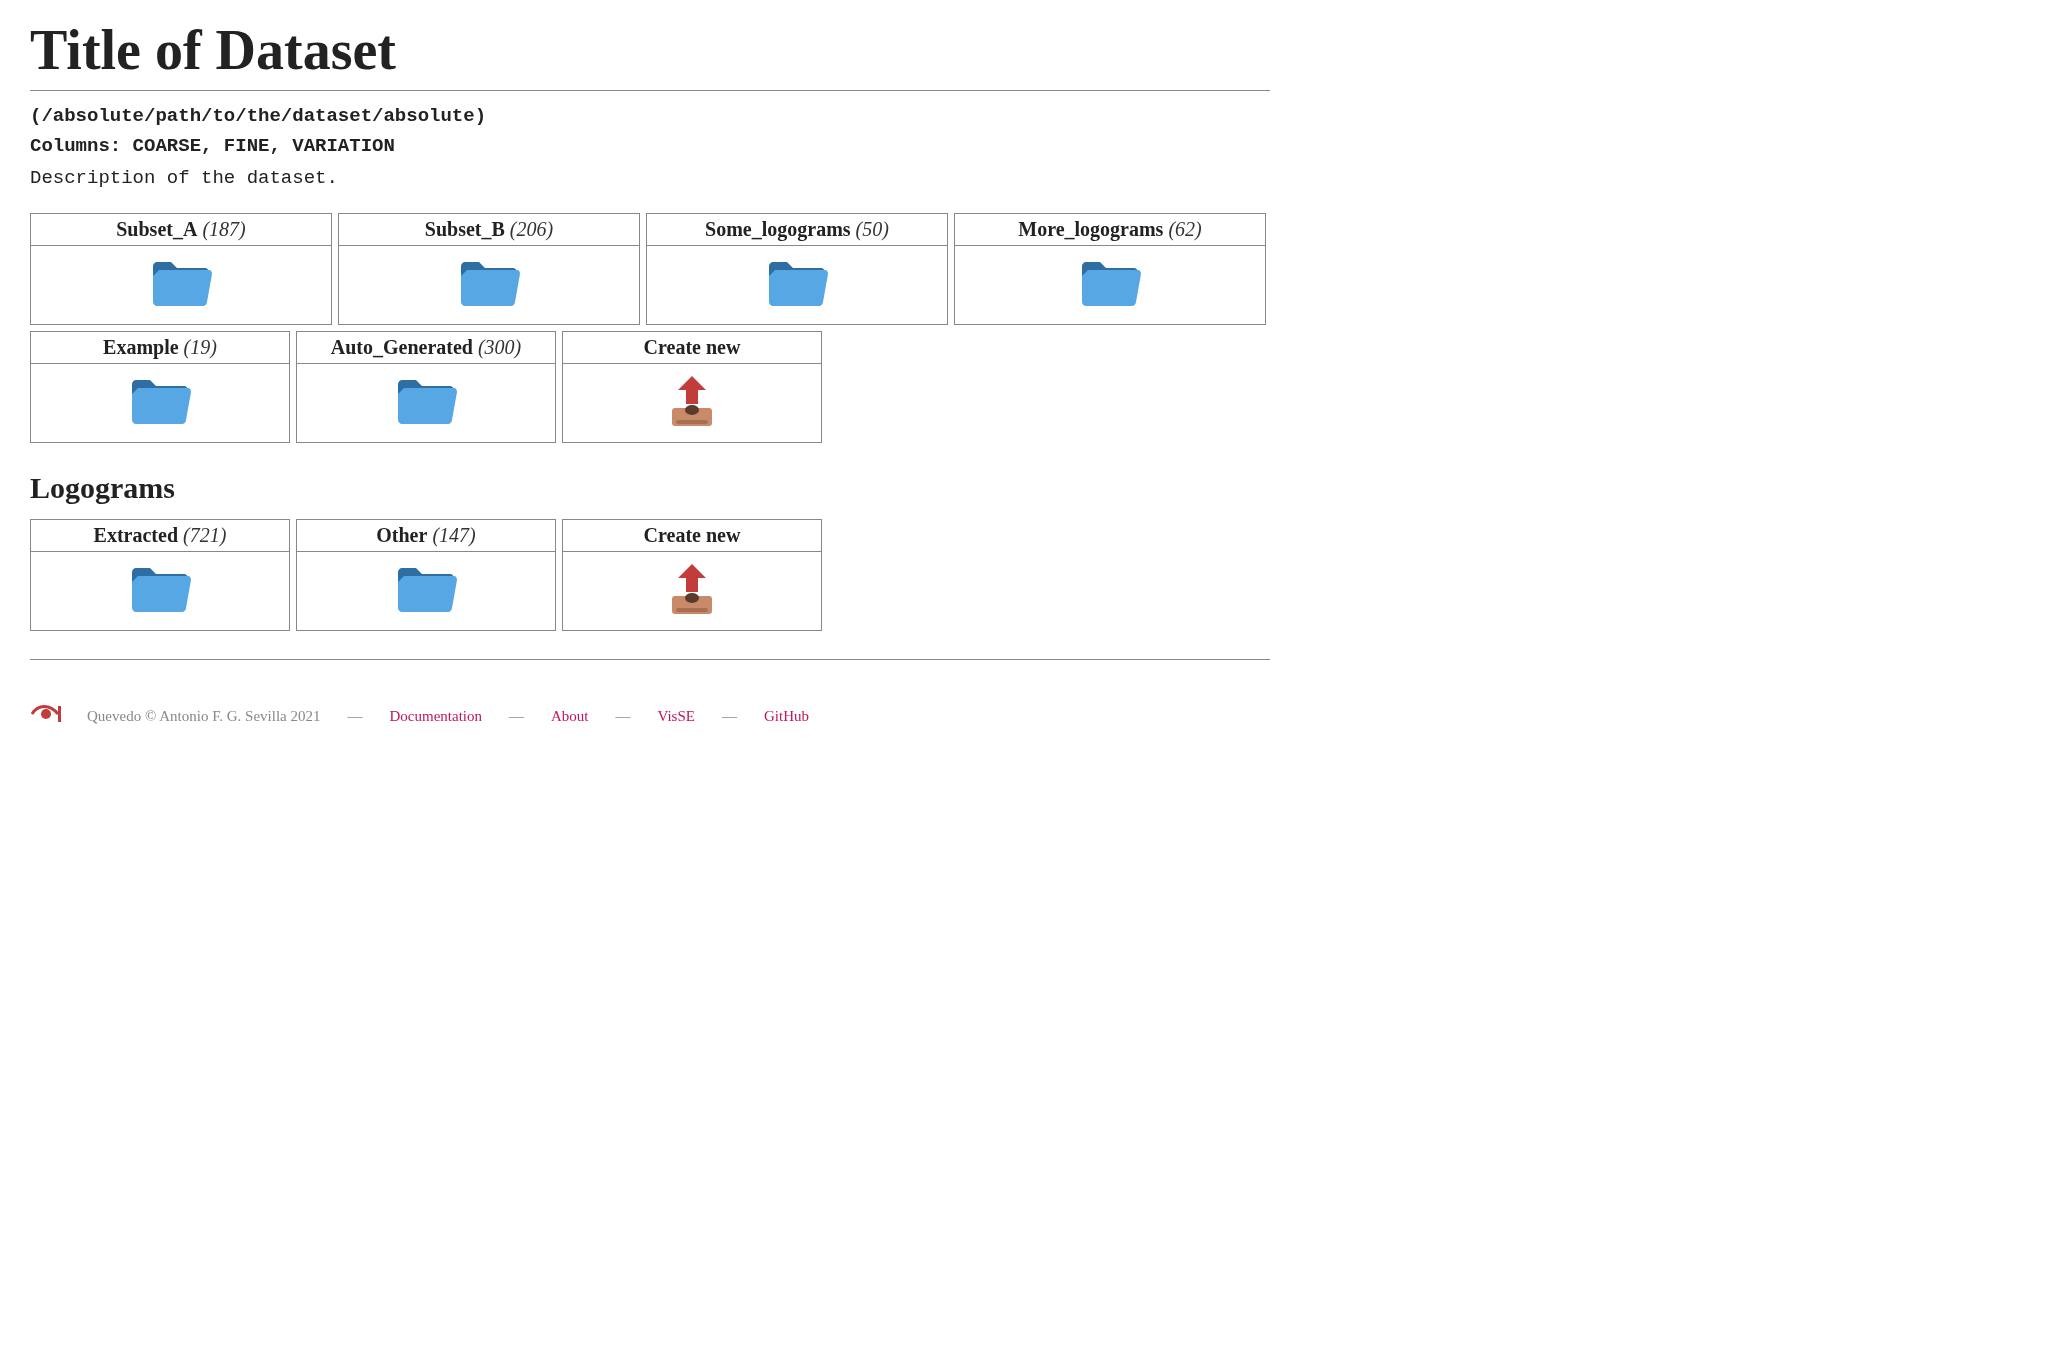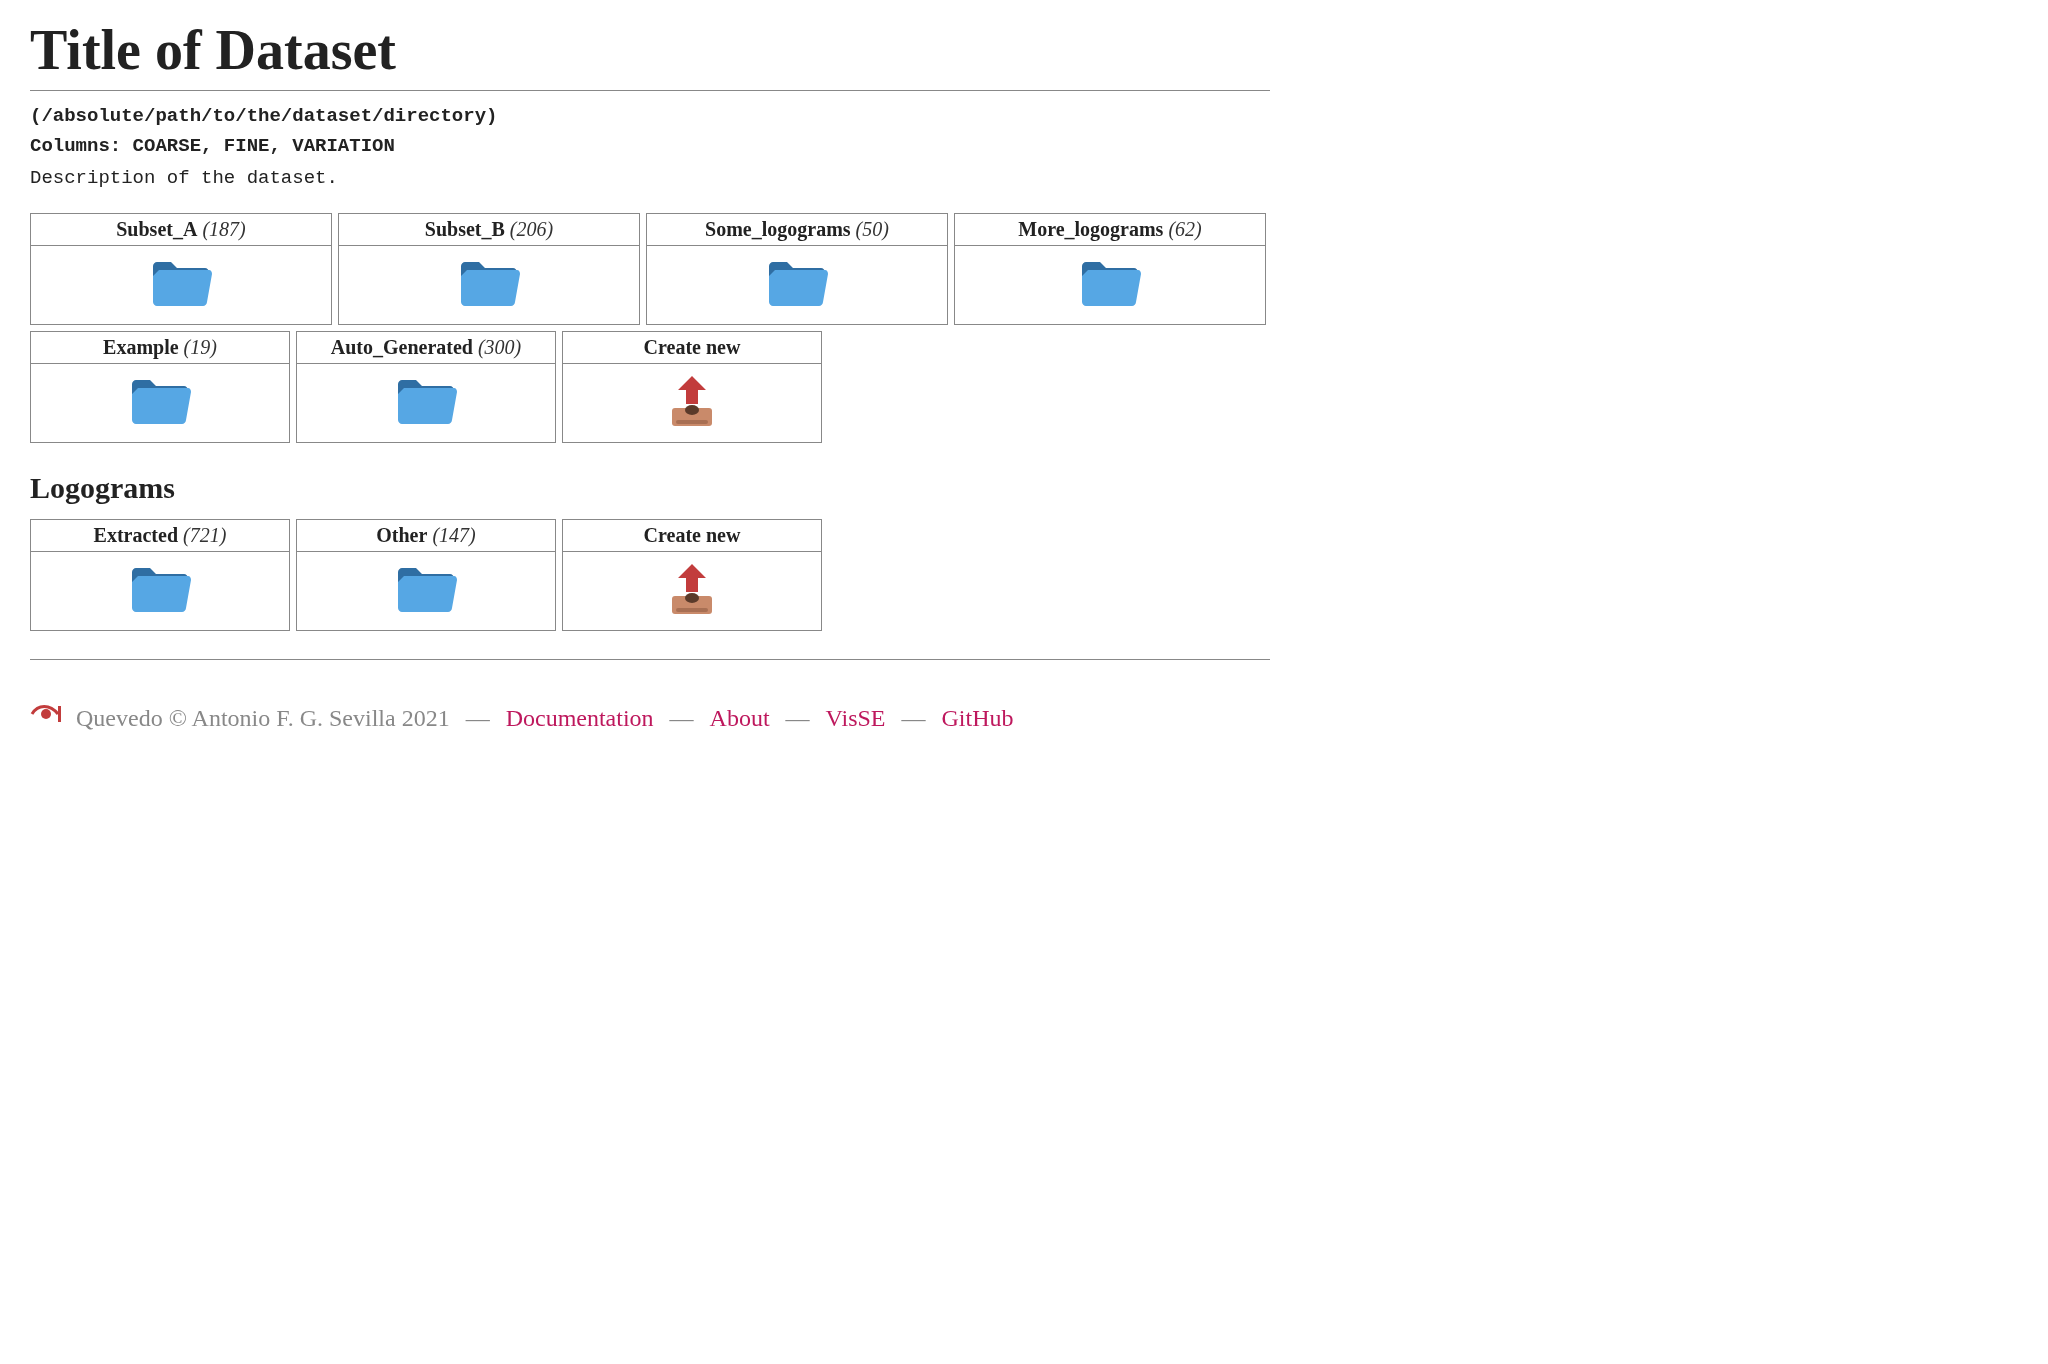--- a/index.html
+++ b/index.html
@@ -69,39 +69,39 @@
     justify-content: center;
     align-items: center;
     padding: 8px 0 10px 0;
     height: 78px;
   }
   .folder-icon, .upload-icon { width: 64px; height: 60px; }
   footer {
     margin-top: 30px;
     padding-top: 12px;
     color: #888;
-    font-size: 24px;
-    display: flex;
-    align-items: flex-end;
-    gap: 12px;
+    font-size: 15px;
+    display: flex;
+    align-items: center;
+    gap: 23px;
   }
   footer .eye-logo { flex: 0 0 auto; }
   footer a { color: #be185d; text-decoration: none; }
   footer .dash { color: #888; margin: 0 4px; }
   .w-wide { min-width: 302px; }
   .w-xl   { min-width: 312px; }
 </style>
 </head>
 <body>
 
 <div class="page">
   <h1 class="title">Title of Dataset</h1>
   <hr class="sep">
 
-  <div class="meta bold">(/absolute/path/to/the/dataset/directory)</div>
+  <div class="meta bold">(/absolute/path/to/the/dataset/absolute)</div>
   <div class="meta bold">Columns: COARSE, FINE, VARIATION</div>
   <div class="desc">Description of the dataset.</div>
 
   <div class="grid">
 
     <div class="card w-wide">
       <div class="card-header">
         <span class="name">Subset_A</span>
         <span class="count">(<span>187</span>)</span>
       </div>

